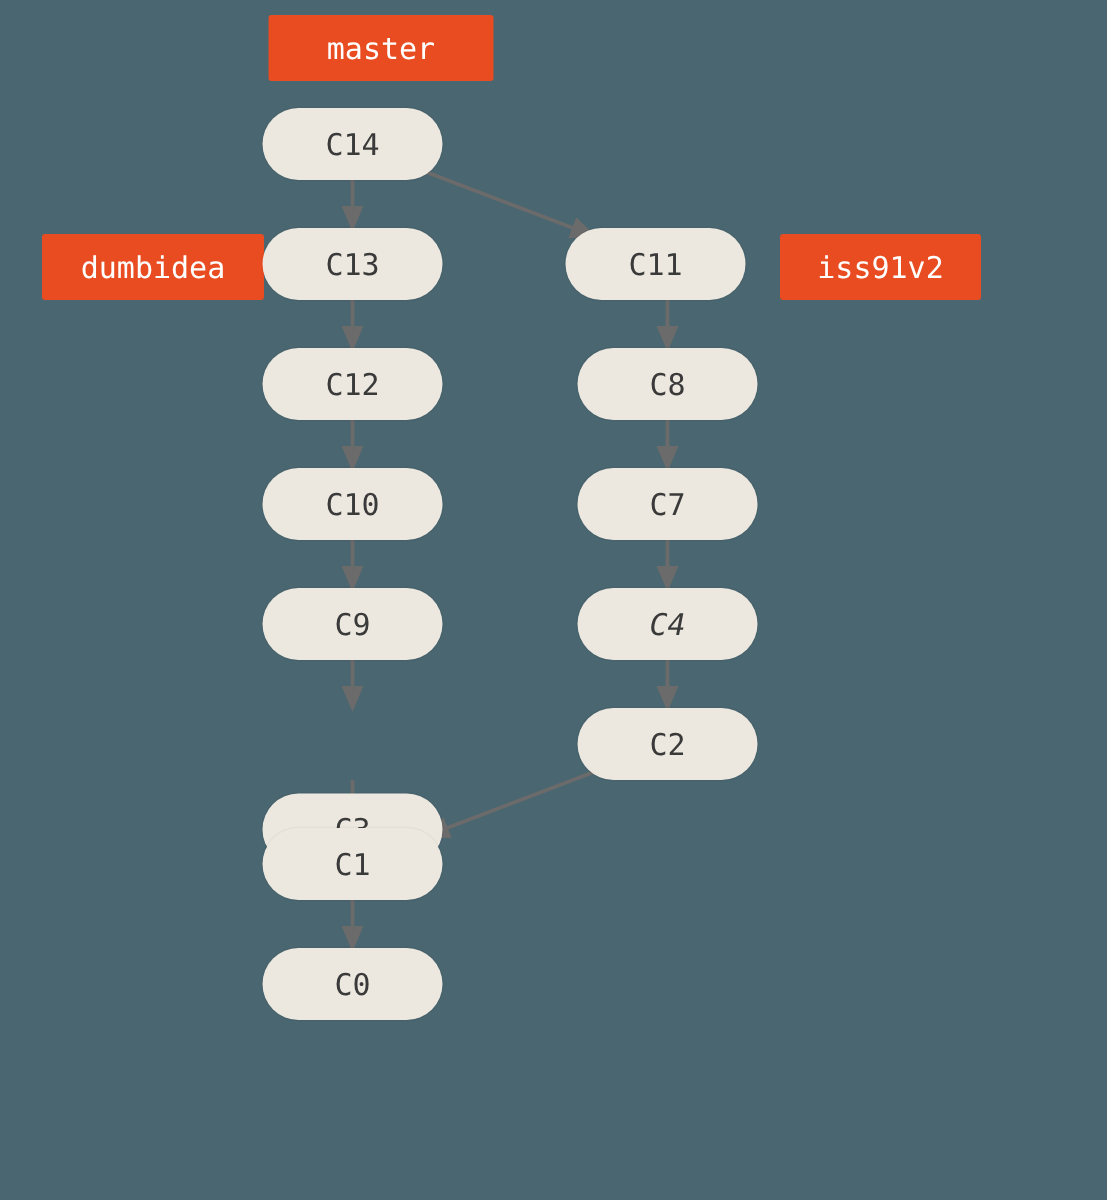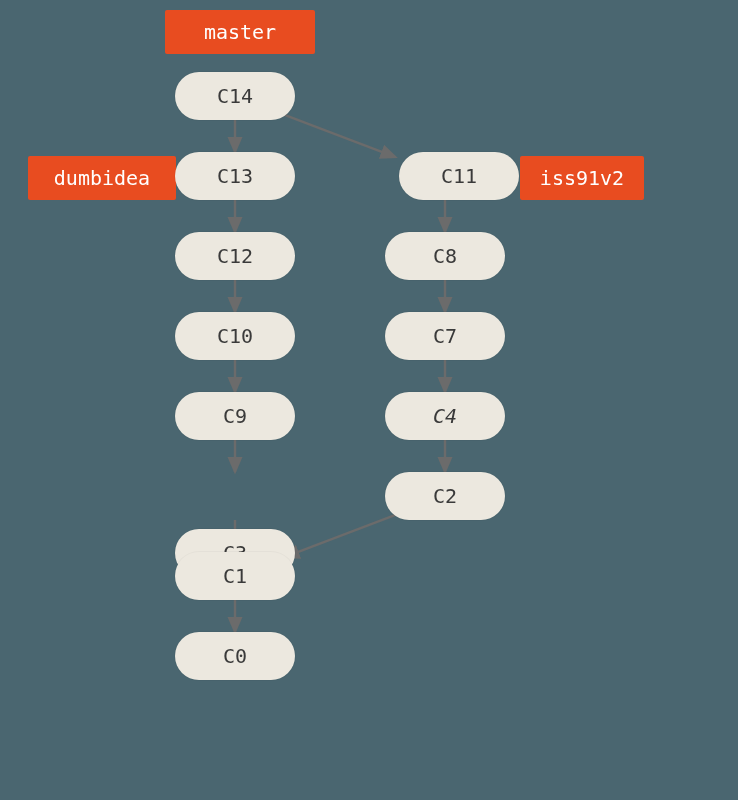--- a/index.html
+++ b/index.html
@@ -65,27 +65,27 @@
         <line x1="235.0" y1="600.0" x2="235.0" y2="632.0" stroke="#6b6b6b" stroke-width="2.5" marker-end="url(#arrowhead)"></line>
         <line x1="284.5" y1="114.9" x2="395.5" y2="157.1" stroke="#6b6b6b" stroke-width="2.5" marker-end="url(#arrowhead)"></line>
         <line x1="445.0" y1="200.0" x2="445.0" y2="232.0" stroke="#6b6b6b" stroke-width="2.5" marker-end="url(#arrowhead)"></line>
         <line x1="445.0" y1="280.0" x2="445.0" y2="312.0" stroke="#6b6b6b" stroke-width="2.5" marker-end="url(#arrowhead)"></line>
         <line x1="445.0" y1="360.0" x2="445.0" y2="392.0" stroke="#6b6b6b" stroke-width="2.5" marker-end="url(#arrowhead)"></line>
         <line x1="445.0" y1="440.0" x2="445.0" y2="472.0" stroke="#6b6b6b" stroke-width="2.5" marker-end="url(#arrowhead)"></line>
         <line x1="395.5" y1="514.9" x2="284.5" y2="557.1" stroke="#6b6b6b" stroke-width="2.5" marker-end="url(#arrowhead)"></line>
       </g>
   </svg>
 
-  <div class="branch-label" style="left:165px; top:10px; width:150px;">
+  <div class="branch-label" style="left:179px; top:10px; width:150px;">
     <span>master</span>
   </div>
   <div class="branch-label" style="left:28px; top:156px; width:148px;">
     <span>dumbidea</span>
   </div>
-  <div class="branch-label" style="left:520px; top:156px; width:124px;">
+  <div class="branch-label" style="left:520px; top:156px; width:134px;">
     <span>iss91v2</span>
   </div>
 
   <div class="commit-node" style="left:175px; top:72px;text-align:center;">
     <span>C14</span>
   </div>
   <div class="commit-node" style="left:175px; top:152px;">
     <span>C13</span>
   </div>
   <div class="commit-node" style="left:175px; top:232px;">
@@ -100,21 +100,21 @@
   <div class="commit-node" style="left:175px; top:496px;margin-top:33px;">
     <span>C3</span>
   </div>
   <div class="commit-node" style="left:175px; top:552px;">
     <span>C1</span>
   </div>
   <div class="commit-node" style="left:175px; top:632px;">
     <span>C0</span>
   </div>
 
-  <div class="commit-node" style="left:399px; top:152px;">
+  <div class="commit-node" style="left:377px; top:152px;">
     <span>C11</span>
   </div>
   <div class="commit-node" style="left:385px; top:232px;align-items:center;">
     <span>C8</span>
   </div>
   <div class="commit-node" style="left:385px; top:312px;">
     <span>C7</span>
   </div>
   <div class="commit-node" style="left:385px; top:392px;font-style:italic;">
     <span>C4</span>

